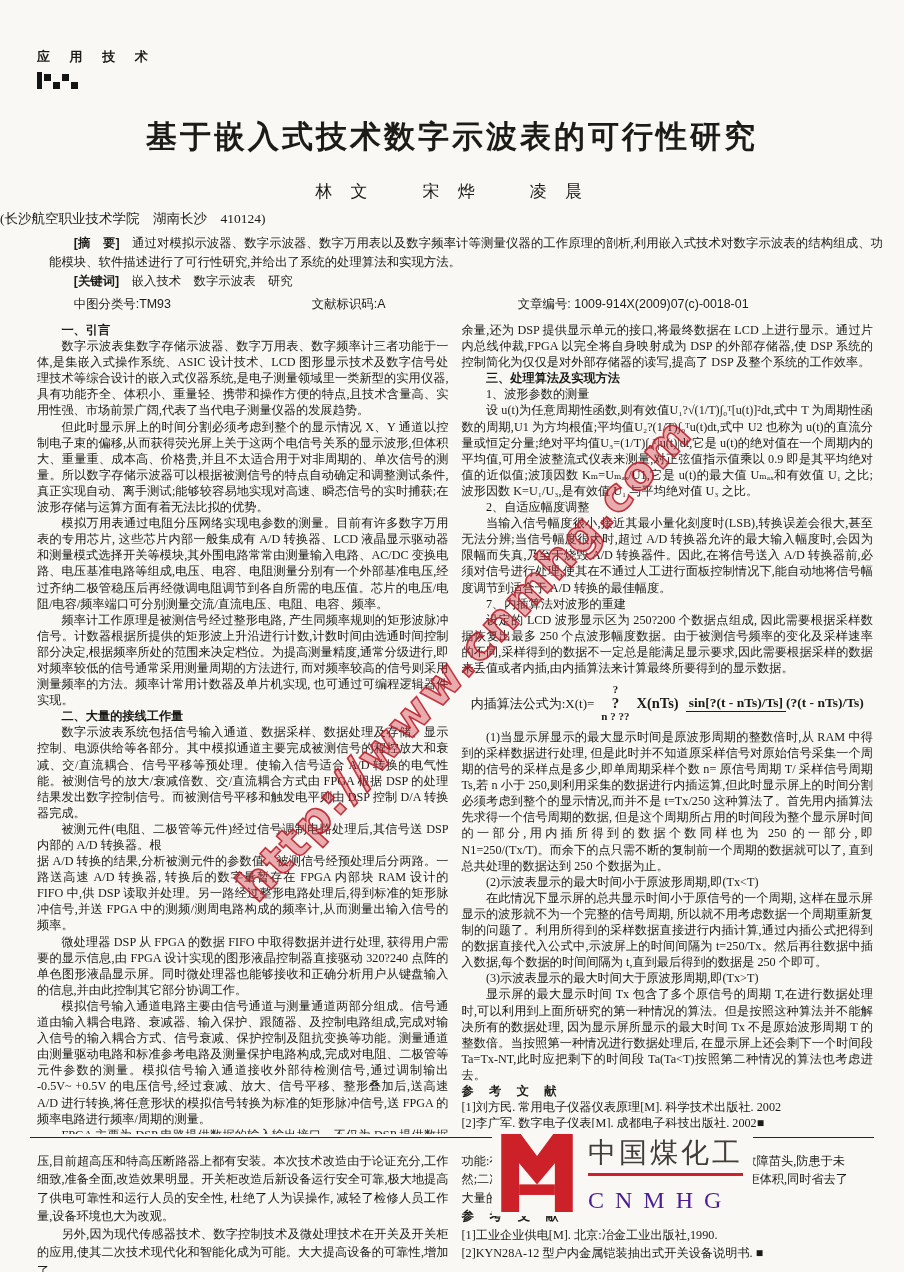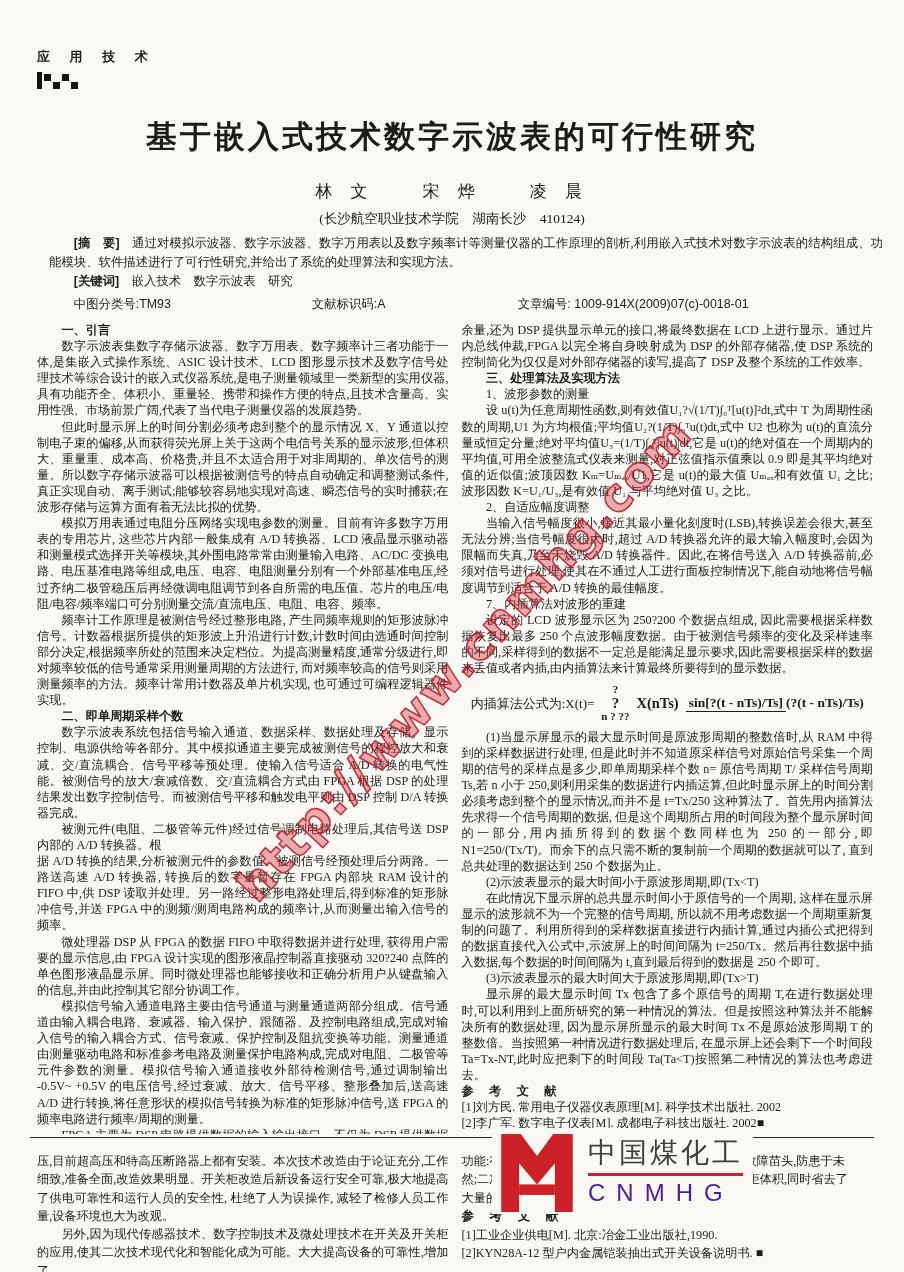--- a/index.html
+++ b/index.html
@@ -10,21 +10,21 @@
   .masthead{position:absolute;top:48px;left:37px;}
   .mast-label{font-family:"Liberation Sans",sans-serif;font-weight:bold;font-size:13px;letter-spacing:8px;}
   .mast-mark{margin-top:6px;display:flex;align-items:flex-end;gap:2px;height:17px;}
   .mast-mark .bar{width:5px;height:17px;background:#141414;}
   .mast-mark .sq{width:7px;height:7px;background:#141414;}
   .mast-mark .up{margin-bottom:8px;}
 
   .title{position:absolute;top:116px;left:0;width:100%;text-align:center;
          font-size:31px;font-weight:bold;letter-spacing:3px;}
   .authors{position:absolute;top:180px;left:0;width:100%;text-align:center;font-size:17px;letter-spacing:7px;}
-  .affil{position:absolute;top:210px;left:0;width:100%;text-align:center;font-size:13.5px;}
+  .affil{position:absolute;top:210px;left:0;width:100%;text-align:left;font-size:13.5px;}
 
   
   .meta{position:absolute;top:234px;left:37px;width:834px;font-size:12.4px;line-height:1.55;text-align:justify;margin-left:12px;}
   .meta p{margin:0;text-indent:2em;}
   .lab{font-weight:bold;font-family:"Liberation Sans",sans-serif;}
   .meta-row{display:flex;margin-top:3px;font-weight:normal;font-family:"Liberation Sans",sans-serif;}
   .meta-row .m1{margin-left:2em;width:238px;}
   .meta-row .m2{width:206px;}
 
   
@@ -56,21 +56,21 @@
 
   
   .watermark{position:absolute;left:68px;top:632px;width:792px;text-align:center;
              transform:rotate(-47deg);font-family:"DejaVu Sans",sans-serif;font-weight:bold;
              font-size:46px;letter-spacing:2px;color:rgba(204,32,44,0.35);
              -webkit-text-stroke:1.6px rgba(186,24,36,0.85);pointer-events:none;z-index:5;}
 
   
   .brand{position:absolute;left:492px;top:1128px;z-index:6;display:flex;align-items:flex-start;
          gap:10px;background:#f9f8f4;padding:6px 10px 2px 4px;}
-  .brand-text{display:flex;flex-direction:column;font-family:Liberation Sans, sans-serif;}
+  .brand-text{display:flex;flex-direction:column;font-family:Liberation Serif, serif;gap:8px;}
   .brand-cn{font-size:28px;color:#413d38;letter-spacing:3px;border-bottom:3px solid #cf2030;padding-bottom:1px;}
   .brand-en{font-size:24px;color:#4c1d95;letter-spacing:11px;margin-top:3px;}
 </style>
 </head>
 <body>
 
 <div class="page">
 
   <div class="masthead">
     <div class="mast-label">应 用 技 术</div>
@@ -97,21 +97,21 @@
     </div>
   </div>
 
   <div class="body-cols">
     <div class="col">
       <p class="h">一、引言</p>
       <p>数字示波表集数字存储示波器、数字万用表、数字频率计三者功能于一体,是集嵌入式操作系统、ASIC 设计技术、LCD 图形显示技术及数字信号处理技术等综合设计的嵌入式仪器系统,是电子测量领域里一类新型的实用仪器,具有功能齐全、体积小、重量轻、携带和操作方便的特点,且技术含量高、实用性强、市场前景广阔,代表了当代电子测量仪器的发展趋势。</p>
       <p>但此时显示屏上的时间分割必须考虑到整个的显示情况 X、Y 通道以控制电子束的偏移,从而获得荧光屏上关于这两个电信号关系的显示波形,但体积大、重量重、成本高、价格贵,并且不太适合用于对非周期的、单次信号的测量。所以数字存储示波器可以根据被测信号的特点自动确定和调整测试条件, 真正实现自动、离手测试;能够较容易地实现对高速、瞬态信号的实时捕获;在波形存储与运算方面有着无法比拟的优势。</p>
       <p>模拟万用表通过电阻分压网络实现电参数的测量。目前有许多数字万用表的专用芯片, 这些芯片内部一般集成有 A/D 转换器、LCD 液晶显示驱动器和测量模式选择开关等模块,其外围电路常常由测量输入电路、AC/DC 变换电路、电压基准电路等组成,电压、电容、电阻测量分别有一个外部基准电压,经过齐纳二极管稳压后再经微调电阻调节到各自所需的电压值。芯片的电压/电阻/电容/频率端口可分别测量交流/直流电压、电阻、电容、频率。</p>
       <p>频率计工作原理是被测信号经过整形电路, 产生同频率规则的矩形波脉冲信号。计数器根据所提供的矩形波上升沿进行计数,计数时间由选通时间控制部分决定,根据频率所处的范围来决定档位。为提高测量精度,通常分级进行,即对频率较低的信号通常采用测量周期的方法进行, 而对频率较高的信号则采用测量频率的方法。频率计常用计数器及单片机实现, 也可通过可编程逻辑器件实现。</p>
-      <p class="h">二、即单周期采样个数</p>
+      <p class="h">二、大量的接线工作量</p>
       <p>数字示波表系统包括信号输入通道、数据采样、数据处理及存储、显示控制、电源供给等各部分。其中模拟通道主要完成被测信号的程控放大和衰减、交/直流耦合、信号平移等预处理。使输入信号适合 A/D 转换的电气性能。被测信号的放大/衰减倍数、交/直流耦合方式由 FPGA 根据 DSP 的处理结果发出数字控制信号。而被测信号平移和触发电平则由 DSP 控制 D/A 转换器完成。</p>
       <p>被测元件(电阻、二极管等元件)经过信号调制电路处理后,其信号送 DSP 内部的 A/D 转换器。根</p>
       <p class="cont">据 A/D 转换的结果,分析被测元件的参数值。被测信号经预处理后分两路。一路送高速 A/D 转换器, 转换后的数字量暂存在 FPGA 内部块 RAM 设计的 FIFO 中,供 DSP 读取并处理。另一路经过整形电路处理后,得到标准的矩形脉冲信号,并送 FPGA 中的测频/测周电路构成的频率计,从而测量出输入信号的频率。</p>
       <p>微处理器 DSP 从 FPGA 的数据 FIFO 中取得数据并进行处理, 获得用户需要的显示信息,由 FPGA 设计实现的图形液晶控制器直接驱动 320?240 点阵的单色图形液晶显示屏。同时微处理器也能够接收和正确分析用户从键盘输入的信息,并由此控制其它部分协调工作。</p>
       <p>模拟信号输入通道电路主要由信号通道与测量通道两部分组成。信号通道由输入耦合电路、衰减器、输入保护、跟随器、及控制电路组成,完成对输入信号的输入耦合方式、信号衰减、保护控制及阻抗变换等功能。测量通道由测量驱动电路和标准参考电路及测量保护电路构成,完成对电阻、二极管等元件参数的测量。模拟信号输入通道接收外部待检测信号,通过调制输出 -0.5V~ +0.5V 的电压信号,经过衰减、放大、信号平移、整形叠加后,送高速 A/D 进行转换,将任意形状的模拟信号转换为标准的矩形脉冲信号,送 FPGA 的频率电路进行频率/周期的测量。</p>
       <p>FPGA 主要为 DSP 电路提供数据的输入输出接口。不仅为 DSP 提供数据处理的基准数据,而且要根据 DSP 需要对输入数据进行一定的预处理,减少数据的冗</p>
     </div>
 
     <div class="col">
       <p class="cont">余量,还为 DSP 提供显示单元的接口,将最终数据在 LCD 上进行显示。通过片内总线仲裁,FPGA 以完全将自身映射成为 DSP 的外部存储器,使 DSP 系统的控制简化为仅仅是对外部存储器的读写,提高了 DSP 及整个系统的工作效率。</p>

